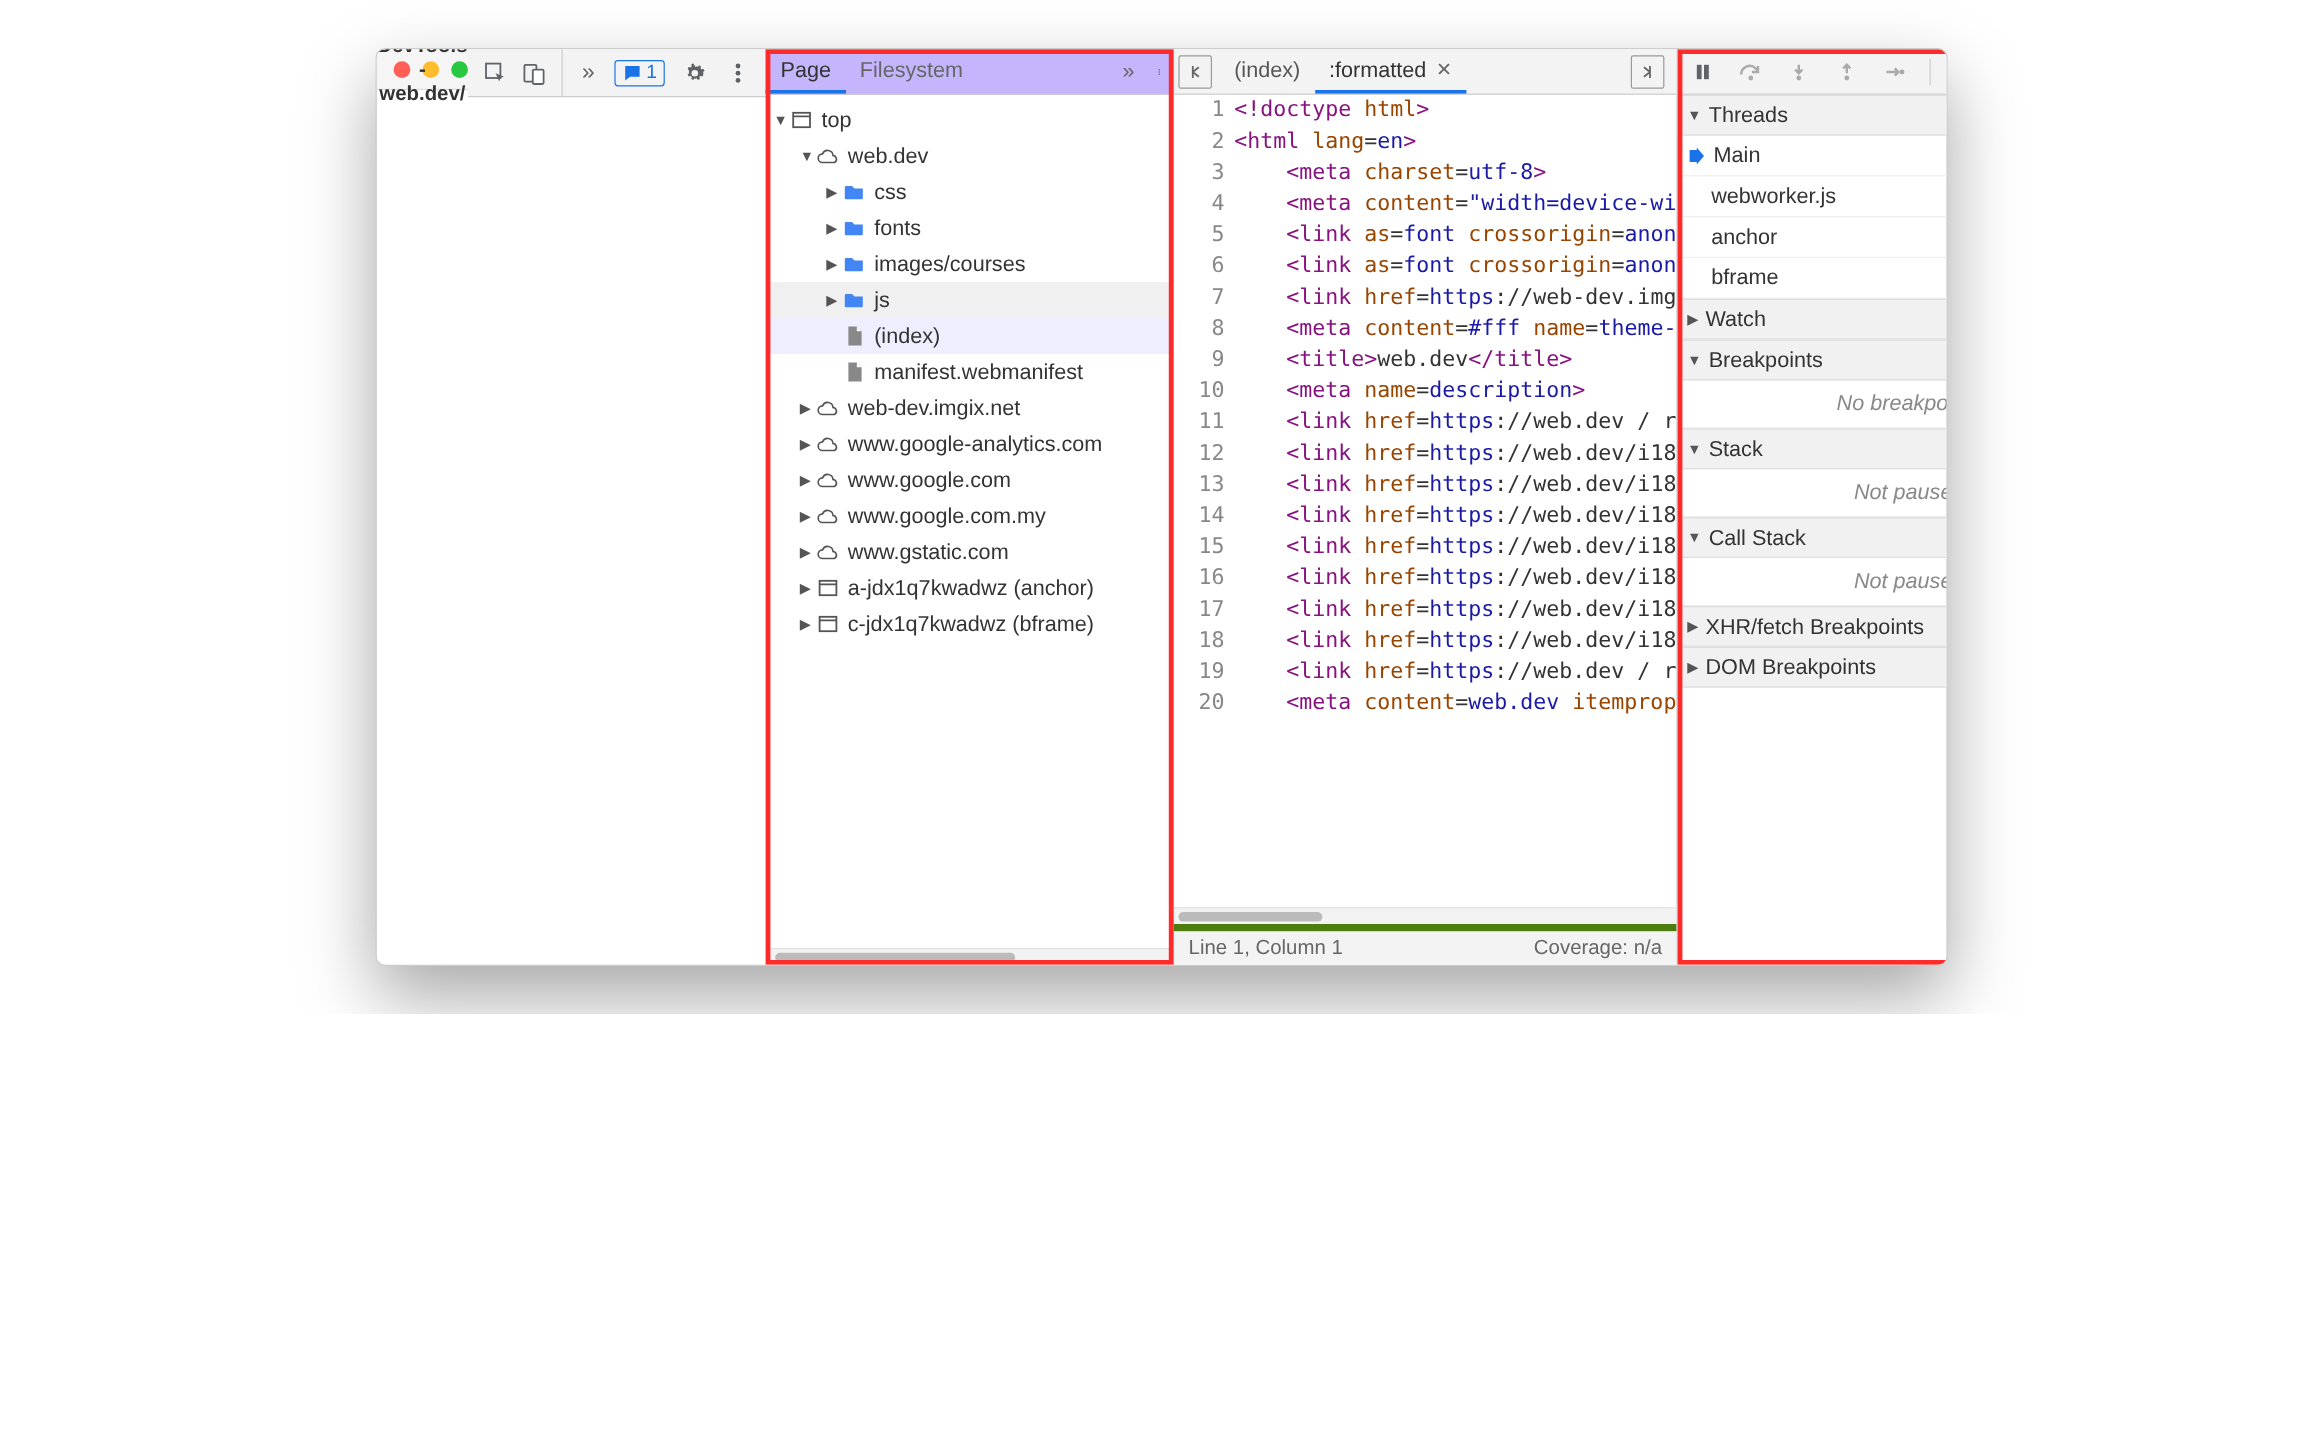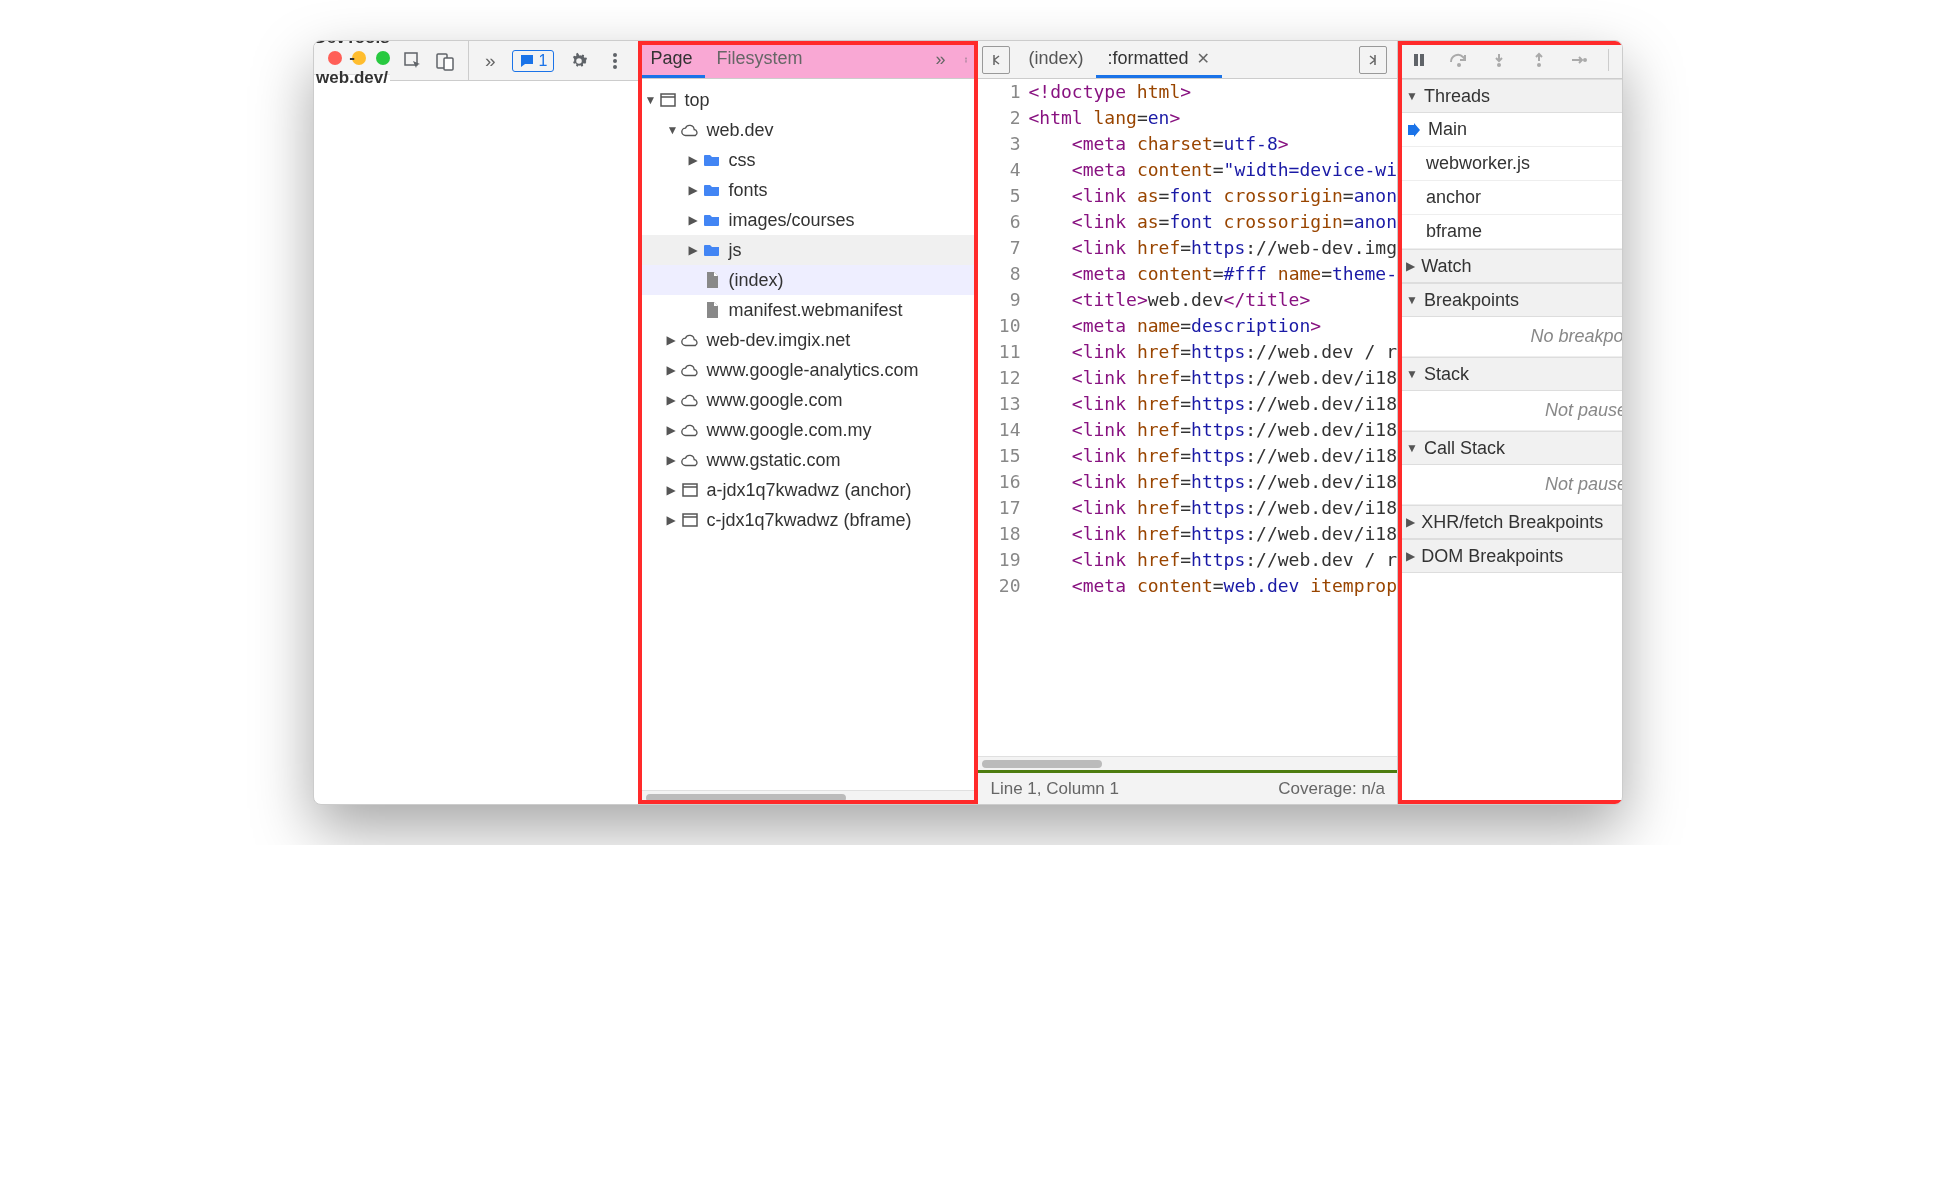--- a/index.html
+++ b/index.html
@@ -25,21 +25,21 @@
 .badge { display: flex; align-items: center; gap: 4px; background: transparent; border: 1px solid #1a73e8; border-radius: 3px; padding: 1px 6px; color: #1a73e8; font-size: 16px; }
 .iconbtn { width: 22px; height: 22px; display: inline-flex; align-items: center; justify-content: center; color: #5f6368; }
 svg { display: block; }
 
 
 .panes { flex: 1; display: flex; min-height: 0; position:relative; }
 .highlight-box { position: absolute; border: 4px solid #ff2a2a; pointer-events: none; z-index: 10; }
 
 
 .left { width: 340px; border-right: 1px solid #ccc; display: flex; flex-direction: column; min-height: 0; }
-.subtabs { height: 38px; border-bottom: 1px solid #ccc; display: flex; align-items: center; background: #f9a8d4; }
+.subtabs { height: 38px; border-bottom: 1px solid #ccc; display: flex; align-items: center; background: #c4b5fd; }
 .subtabs .stab { padding: 0 12px; height: 100%; display: flex; align-items: center; font-size: 18px; color: #666; border-bottom: 3px solid transparent; }
 .subtabs .stab.active { color: #333; border-bottom-color: #1a73e8; }
 .subtabs .more { margin-left: auto; padding: 0 10px; color:#666; }
 .tree { flex: 1; overflow: auto; padding: 6px 0; font-size: 18px; color: #333; position:relative; }
 .tree .row { display: flex; align-items: center; height: 30px; white-space: nowrap; padding-right:6px; }
 .tree .row.sel { background: #eef; }
 .tree .row.hov { background: #f0f0f0; }
 .tree .arrow { width: 14px; display:inline-block; color:#555; font-size:12px; }
 .tree .icon { width: 20px; height: 20px; margin-right: 6px; display:inline-flex; align-items:center; justify-content:center; }
 .folder { fill: #4285f4; }
@@ -57,21 +57,21 @@
 .edtabs .ftab.active { color:#333; border-bottom-color:#1a73e8; }
 .edtabs .close-x { font-size: 16px; color: #666; }
 .edtabs .navright { margin-left:auto; }
 .code { flex:1; display:flex; overflow:hidden; font-family: Menlo, Consolas, monospace; font-size:18px; line-height:26px; }
 .gutter { width:50px; text-align:right; padding-right:8px; color:#888; background:#fff; user-select:none; }
 .lines { flex:1; overflow:hidden; white-space:pre; }
 .tok-tag { color:#881280;text-align:right; }
 .tok-attr { color:#994500; }
 .tok-val { color:#1a1aa6; }
 .tok-punc { color:#881280; }
-.statusbar { height:34px; border-top:3px solid #4d7c0f; display:flex; align-items:center; padding:0 12px; background:#f3f3f3; font-size:17px; color:#666; }
+.statusbar { height:34px; border-top:6px solid #4d7c0f; display:flex; align-items:center; padding:0 12px; background:#f3f3f3; font-size:17px; color:#666; }
 .statusbar .right { margin-left:auto; }
 .hscroll2 { height:14px; background:#f3f3f3; border-top:1px solid #e0e0e0; position:relative;}
 .hscroll2 .thumb { position:absolute; left:4px; top:3px; width:120px; height:8px; background:#bbb; border-radius:4px;}
 
 
 .rightp { width: 400px; display: flex; flex-direction: column; min-height:0; }
 .dbgbar { height:38px; border-bottom:1px solid #ccc; display:flex; align-items:center; gap:18px; padding:0 10px; background:#f3f3f3; color:#888; }
 .dbgbar .sep { width:1px; height:22px; background:#ccc; }
 .dbg { flex:1; overflow:auto; font-size:18px; }
 .section-h { height:34px; background:#f1f1f1; border-top:1px solid #ddd; border-bottom:1px solid #ddd; display:flex; align-items:center; padding:0 8px; color:#333; }

